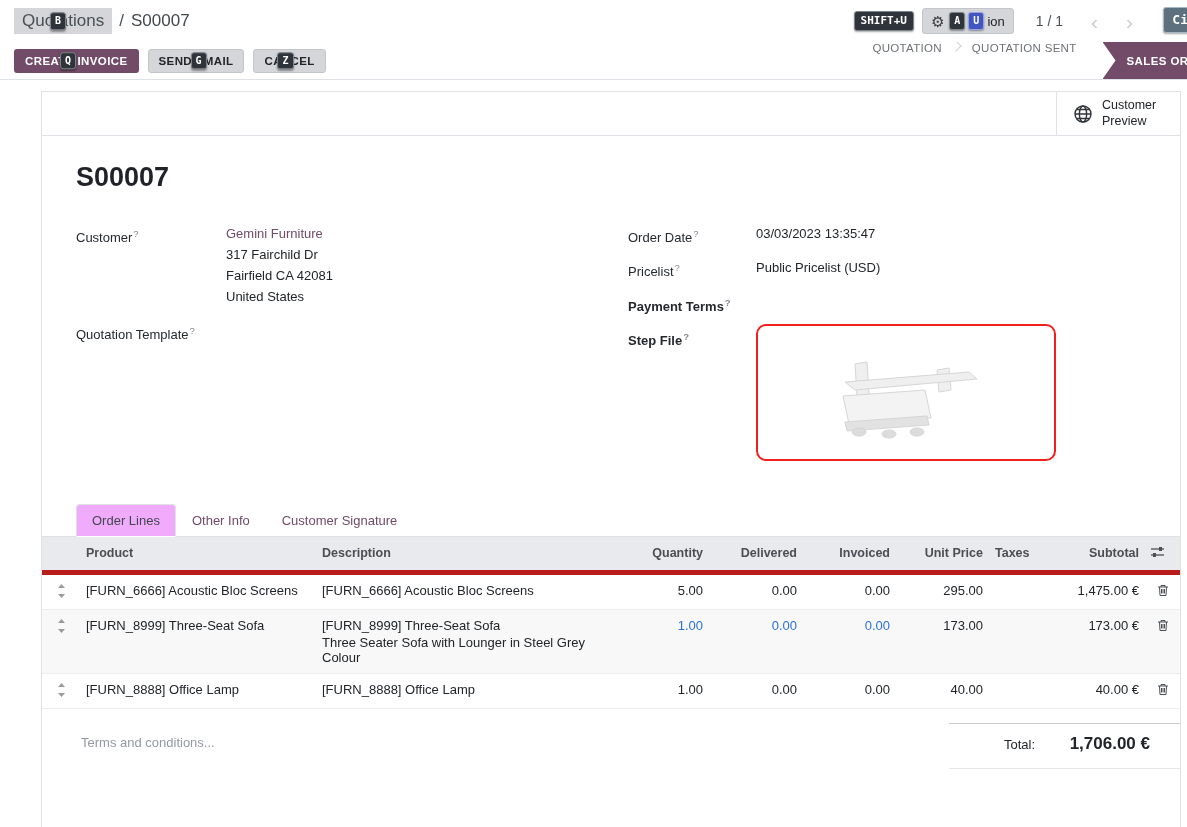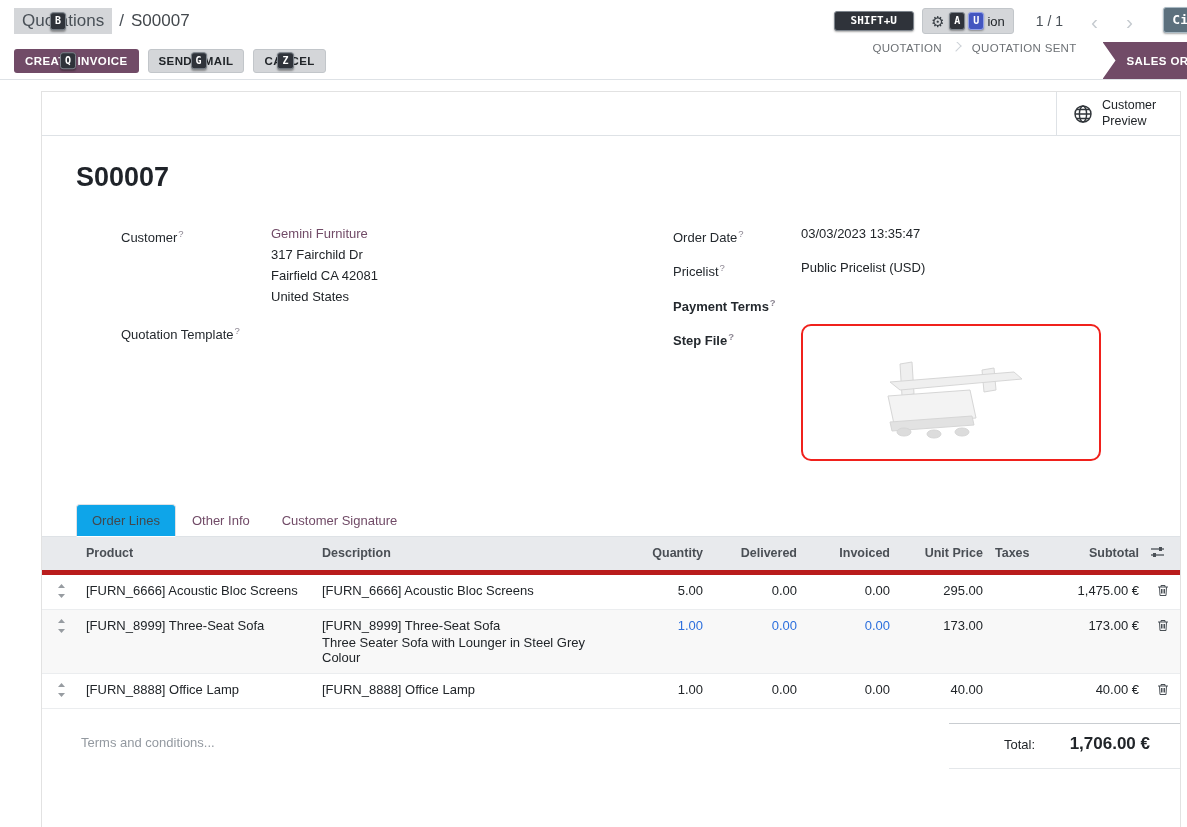--- a/index.html
+++ b/index.html
@@ -10,21 +10,21 @@
   
   .breadcrumb-bar { height:42px; display:flex; align-items:center; justify-content:space-between; padding:0 12px 0 14px; position:relative; }
   .breadcrumb { display:flex; align-items:center; gap:7px; font-size:17px; color:#495057; }
   .bc-parent { position:relative; background:#d4d6d9; padding:3px 8px; cursor:pointer; }
   .bc-current { color:#43484d; }
 
   .hint { display:inline-block; background:#2f333a; color:#fff; font-family:"DejaVu Sans Mono", monospace; font-size:10px; font-weight:bold; line-height:1.35; padding:1px 4px; border:1px solid #7d848c; border-radius:3px; box-shadow:0 1px 2px rgba(0,0,0,.35); white-space:nowrap; }
   .hint-abs { position:absolute; top:50%; transform:translateY(-50%); }
   .hint-bc { left:36px; }
   .hint-blue { background:#4356c0; border-color:#93a1e8; }
-  .shift-hint { font-size:11px; padding:2px 16px; }
+  .shift-hint { font-size:11px; padding:2px 6px; }
   .corner-hint { position:absolute; right:-10px; top:7px; font-size:13px; padding:3px 8px; background:#5c707d; border-color:#a9b9c3; }
 
   .topbar-right { display:flex; align-items:center; gap:8px; padding-right:42px; }
   .action-btn { display:flex; align-items:center; gap:3px; background:#d4d6d9; border:1px solid #c2c6ca; border-radius:3px; padding:3px 8px; font-size:13px; color:#212529; cursor:pointer; }
   .gear { font-size:15px; color:#383e44; line-height:1; margin-right:2px; }
   .pager { display:flex; align-items:center; gap:28px; margin-left:14px; font-size:14px; color:#495057; }
   .chev { font-size:21px; color:#c6cbd0; line-height:1; cursor:pointer; }
 
   
   .control-bar { height:38px; border-bottom:1px solid #dee2e6; display:flex; align-items:stretch; justify-content:space-between; padding-left:14px; overflow:hidden; }
@@ -42,38 +42,38 @@
 
   
   .sheet { margin:11px 0 0 41px; width:1140px; height:745px; background:#fff; border:1px solid #e2e2e2; }
   .sheet-top { height:44px; display:flex; justify-content:flex-end; border-bottom:1px solid #dee2e6; }
   .customer-preview { display:flex; align-items:center; gap:9px; padding:0 16px; border-left:1px solid #dee2e6; cursor:pointer; }
   .cp-label { font-size:12.5px; width:62px; line-height:1.25; color:#212529; }
 
   .sheet-body { padding:26px 40px 0 34px; }
   h1.record-title { font-size:27px; font-weight:bold; color:#1f2329; margin-bottom:30px; cursor:text; }
 
-  .fields { display:flex;margin-left:45px; }
+  .fields { display:flex; }
   .fcol-left { width:552px; flex-shrink:0; }
   .fcol-right { flex:1; }
   .field-row { display:flex; margin-bottom:9px; line-height:21px; }
   .fcol-left .field-label { width:150px; flex-shrink:0; }
   .fcol-right .field-label { width:128px; flex-shrink:0; }
   .field-label { color:#24292e; }
   .bold-label { font-weight:bold; }
   sup.help { color:#8b8591; font-size:9.5px; margin-left:1px; cursor:help; }
   .field-value { color:#212529; }
   a.o-link { color:#714B67; text-decoration:none; cursor:pointer; }
   .qt-row { margin-top:13px; }
   .stepfile-box { width:300px; height:137px; border:2px solid #f0211c; border-radius:10px; background:#fff; display:flex; align-items:center; justify-content:center; margin-top:-2px; cursor:pointer; }
 
   
   .tabs { display:flex; padding-left:34px; border-bottom:1px solid #dee2e6; margin-top:34px; }
   .tab { padding:8px 15px; color:#714B67; cursor:pointer; border:1px solid transparent; margin-bottom:-1px; border-radius:4px 4px 0 0; white-space:nowrap; }
-  .tab.active { color:#43484d; background:#0ea5e9; border-color:#dee2e6 #dee2e6 #fff #dee2e6; }
+  .tab.active { color:#43484d; background:#f0abfc; border-color:#dee2e6 #dee2e6 #fff #dee2e6; }
 
   
   table.olines { width:100%; border-collapse:collapse; table-layout:fixed; }
   .olines th { background:#e8eaed; font-weight:bold; font-size:12.5px; color:#4a4f55; padding:9px 6px; text-align:left; border-bottom:5px solid #b91c1c; cursor:pointer; }
   .olines th.num { text-align:right; }
   .olines td { padding:8px 6px; vertical-align:top; border-bottom:1px solid #ebedef; cursor:pointer; }
   .cell-num { text-align:right; }
   .cell-handle { text-align:center; padding-top:9px !important; }
   .cell-trash { text-align:center; padding-top:9px !important; }
   .cell-product { white-space:nowrap; overflow:hidden; }

